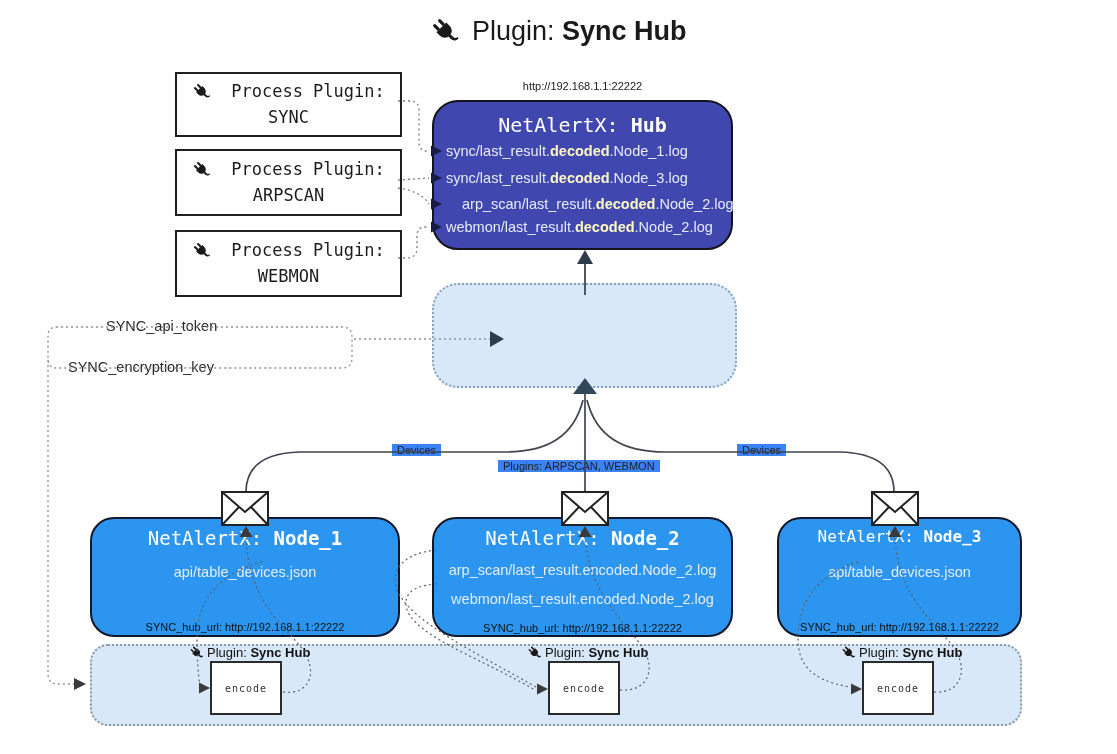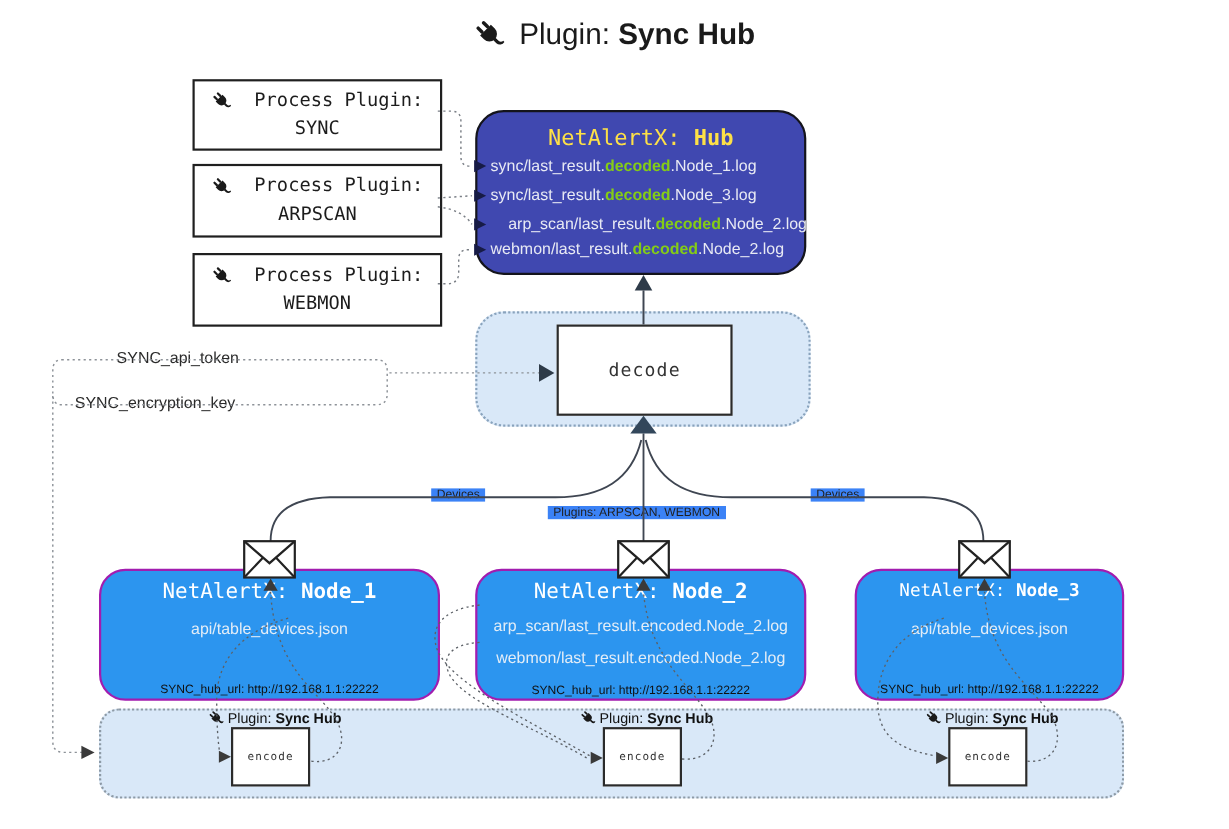--- a/index.html
+++ b/index.html
@@ -13,37 +13,37 @@
   
   .pbox{left:175px;width:223px;background:#fff;border:2px solid #1f1f1f;
         font-family:"DejaVu Sans Mono",monospace;font-size:17px;color:#1c1c1c;
         display:flex;flex-direction:column;align-items:center;justify-content:center;line-height:1.5;}
   .pbox .row1{display:flex;align-items:center;gap:20px;}
   .pbox .plug{width:19px;height:19px;}
   
   .hub{left:432px;top:100px;width:301px;height:150px;border-radius:26px;
        background:var(--hub-fill,#4048b0);border:2px solid #14141c;box-sizing:border-box;}
   .hub-title{position:absolute;left:0;top:11px;width:100%;text-align:center;
-       font-family:"DejaVu Sans Mono",monospace;font-size:20px;color:#fde047;}
+       font-family:"DejaVu Sans Mono",monospace;font-size:20px;color:#ffffff;}
   .hub-title b{font-weight:700;}
   .hub-line{position:absolute;left:12px;white-space:nowrap;font-size:14.5px;color:#e8eaf4;}
-  .hub-line b{font-weight:700;color:#84cc16;}
+  .hub-line b{font-weight:700;color:#fef9c3;}
   .hub-url{left:432px;top:80px;width:301px;text-align:center;font-size:11px;color:#1a1a1a;}
   
   .panel{background:var(--panel-fill,#d9e8f8);border:2px dotted #89a3bd;box-sizing:border-box;}
   .decode-panel{left:432px;top:283px;width:305px;height:105px;border-radius:26px;}
   .white-box{background:#fff;border:2px solid #2b2b2b;box-sizing:border-box;
        display:flex;align-items:center;justify-content:center;
        font-family:"DejaVu Sans Mono",monospace;color:#333;}
   .decode-box{left:506px;top:295px;width:160px;height:83px;font-size:16.5px;letter-spacing:1px;}
   
   .line-label{background:#3b82f6;padding:0 5px;font-size:11px;color:#1f1f1f;white-space:nowrap;}
   .secret-label{background:#fff;padding:0 4px;font-size:14.5px;color:#2a2a2a;white-space:nowrap;}
   
-  .node{border-radius:24px;background:var(--node-fill,#2c95ef);border:2px solid #a21caf;box-sizing:border-box;}
+  .node{border-radius:24px;background:var(--node-fill,#2c95ef);border:2px solid #0f172a;box-sizing:border-box;}
   .node-title{position:absolute;left:0;width:100%;text-align:center;top:8px;
        font-family:"DejaVu Sans Mono",monospace;font-size:19px;color:#fff;white-space:nowrap;}
   .node-title b{font-weight:700;}
   .node-line{position:absolute;left:0;width:100%;text-align:center;font-size:14.5px;color:#e3edf7;white-space:nowrap;}
   .node-url{position:absolute;left:0;width:100%;text-align:center;font-size:11px;color:#101010;white-space:nowrap;}
   
   .strip{left:90px;top:644px;width:932px;height:82px;border-radius:18px;border:2px dotted #8d9aa6;}
   .strip-label{font-size:13px;color:#111;white-space:nowrap;display:flex;align-items:center;gap:3px;}
   .strip-label .plug{width:15px;height:15px;}
   .strip-label b{font-weight:700;}
@@ -97,31 +97,31 @@
   <div class="abs pbox" style="top:230px;height:63px;">
     <span class="row1">
         <svg class="plug">
           <use href="#plug-sym"></use>
         </svg>
       <span>Process Plugin:</span>
       </span>
     <span>WEBMON</span>
   </div>
 
+  <div class="abs hub-url">http://192.168.1.1:22222</div>
 
   <div class="abs hub">
     <div class="hub-title"><span>NetAlertX: </span><b>Hub</b></div>
     <div class="hub-line" style="top:41px;"><span>sync/last_result.</span><b>decoded</b><span>.Node_1.log</span></div>
     <div class="hub-line" style="top:68px;"><span>sync/last_result.</span><b>decoded</b><span>.Node_3.log</span></div>
     <div class="hub-line" style="top:94px;margin-left:16px;"><span>arp_scan/last_result.</span><b>decoded</b><span>.Node_2.log</span></div>
     <div class="hub-line" style="top:117px;"><span>webmon/last_result.</span><b>decoded</b><span>.Node_2.log</span></div>
   </div>
 
   <div class="abs panel decode-panel"></div>
-  <div class="abs white-box decode-box">decode</div>
 
   <div class="abs secret-label" style="left:102px;top:318px;">SYNC_api_token</div>
   <div class="abs secret-label" style="left:64px;top:359px;">SYNC_encryption_key</div>
 
   <div class="abs line-label" style="left:392px;top:444px;">Devices</div>
   <div class="abs line-label" style="left:737px;top:444px;">Devices</div>
   <div class="abs line-label" style="left:498px;top:460px;">Plugins: ARPSCAN, WEBMON</div>
 
   <div class="abs node" style="left:90px;top:517px;width:310px;height:120px;">
     <div class="node-title"><span>NetAlertX: </span><b>Node_1</b></div>

